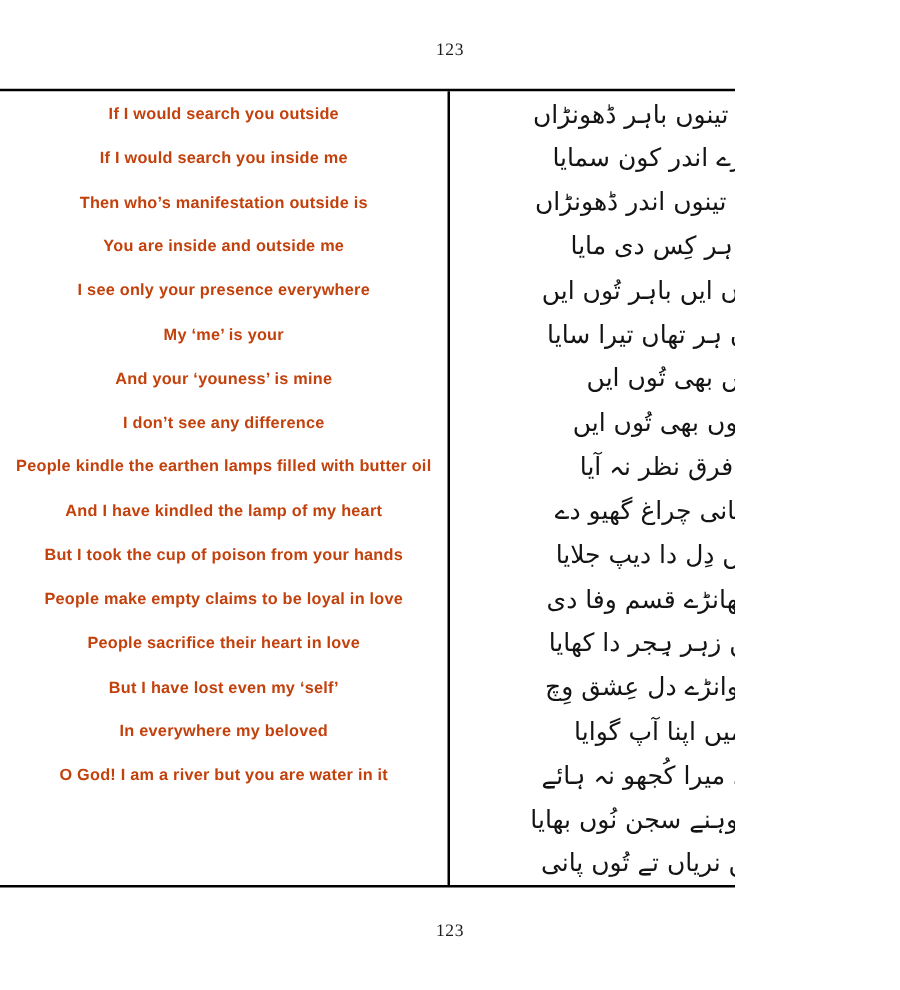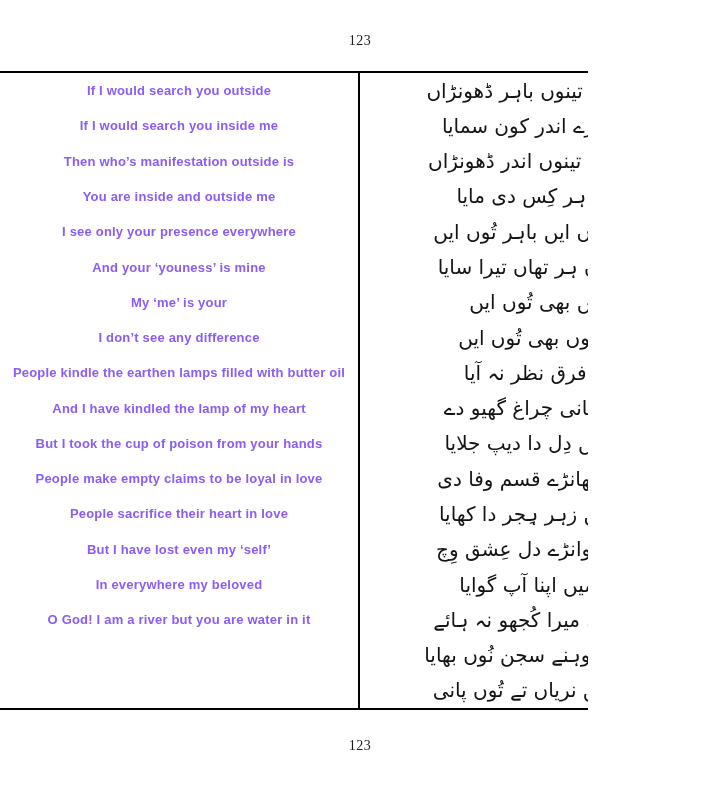--- a/index.html
+++ b/index.html
@@ -56,21 +56,21 @@
     align-items: center;
     justify-content: center;
     overflow: visible;
     white-space: nowrap;
   }
   .cell.en {
     font-family: "Liberation Sans", sans-serif;
     font-size: 13px;
     font-weight: bold;
     letter-spacing: 0.2px;
-    color: #8b5cf6;
+    color: #c2410c;
   }
   .cell.ur {
     font-family: "DejaVu Sans", sans-serif;
     font-size: 20px;
     color: #141414;
     direction: rtl;
   }
 </style>
 </head>
 <body>
@@ -79,22 +79,22 @@
 
   <div class="page-number top">123</div>
 
   <div class="poem-table">
     <div class="col english-col">
         <div class="cell en">If I would search you outside</div>
         <div class="cell en">If I  would search you inside me</div>
         <div class="cell en">Then who’s manifestation outside is</div>
         <div class="cell en">You are inside and outside me</div>
         <div class="cell en">I see only your presence everywhere</div>
+        <div class="cell en">My ‘me’ is your</div>
         <div class="cell en">And your ‘youness’ is mine</div>
-        <div class="cell en">My ‘me’ is your</div>
         <div class="cell en">I don’t see any difference</div>
         <div class="cell en">People kindle the earthen lamps filled with butter oil</div>
         <div class="cell en">And I have kindled the lamp of my heart</div>
         <div class="cell en">But I took the cup of poison from your hands</div>
         <div class="cell en">People make empty claims to be loyal in love</div>
         <div class="cell en">People sacrifice their heart in love</div>
         <div class="cell en">But I have lost even my ‘self’</div>
         <div class="cell en">In everywhere my beloved</div>
         <div class="cell en">O God! I am a river but you are water in it</div>
       </div>

